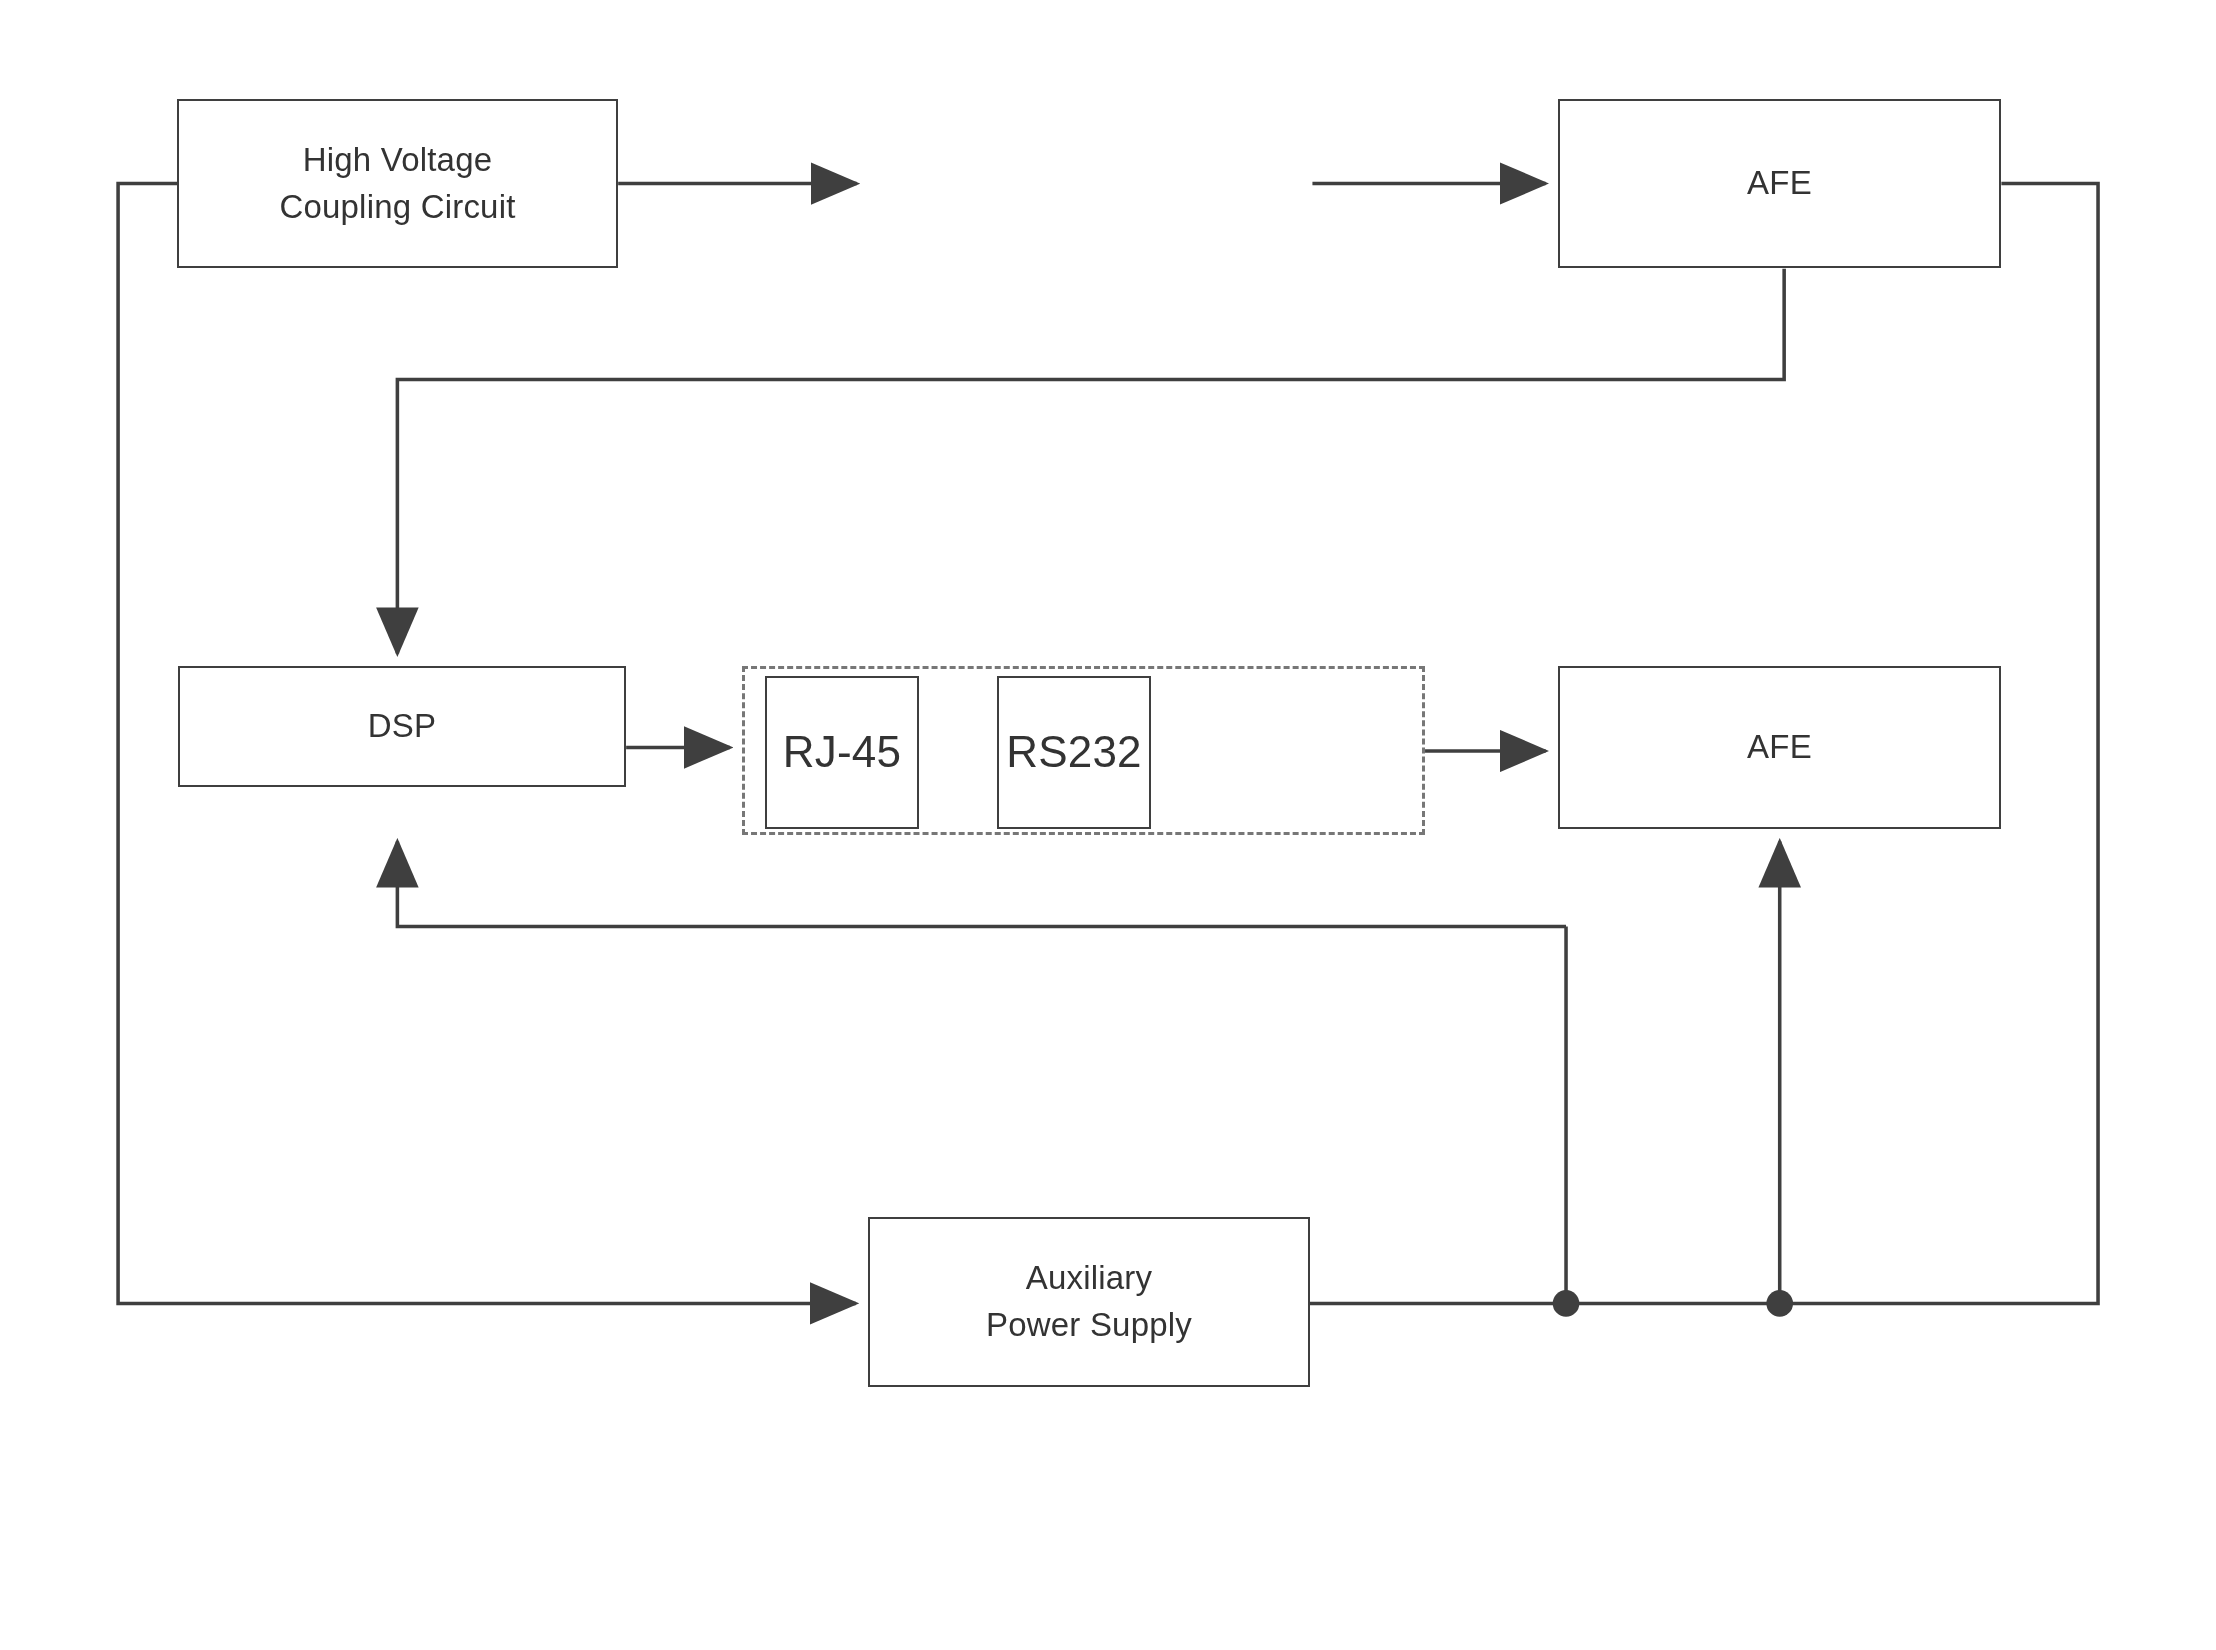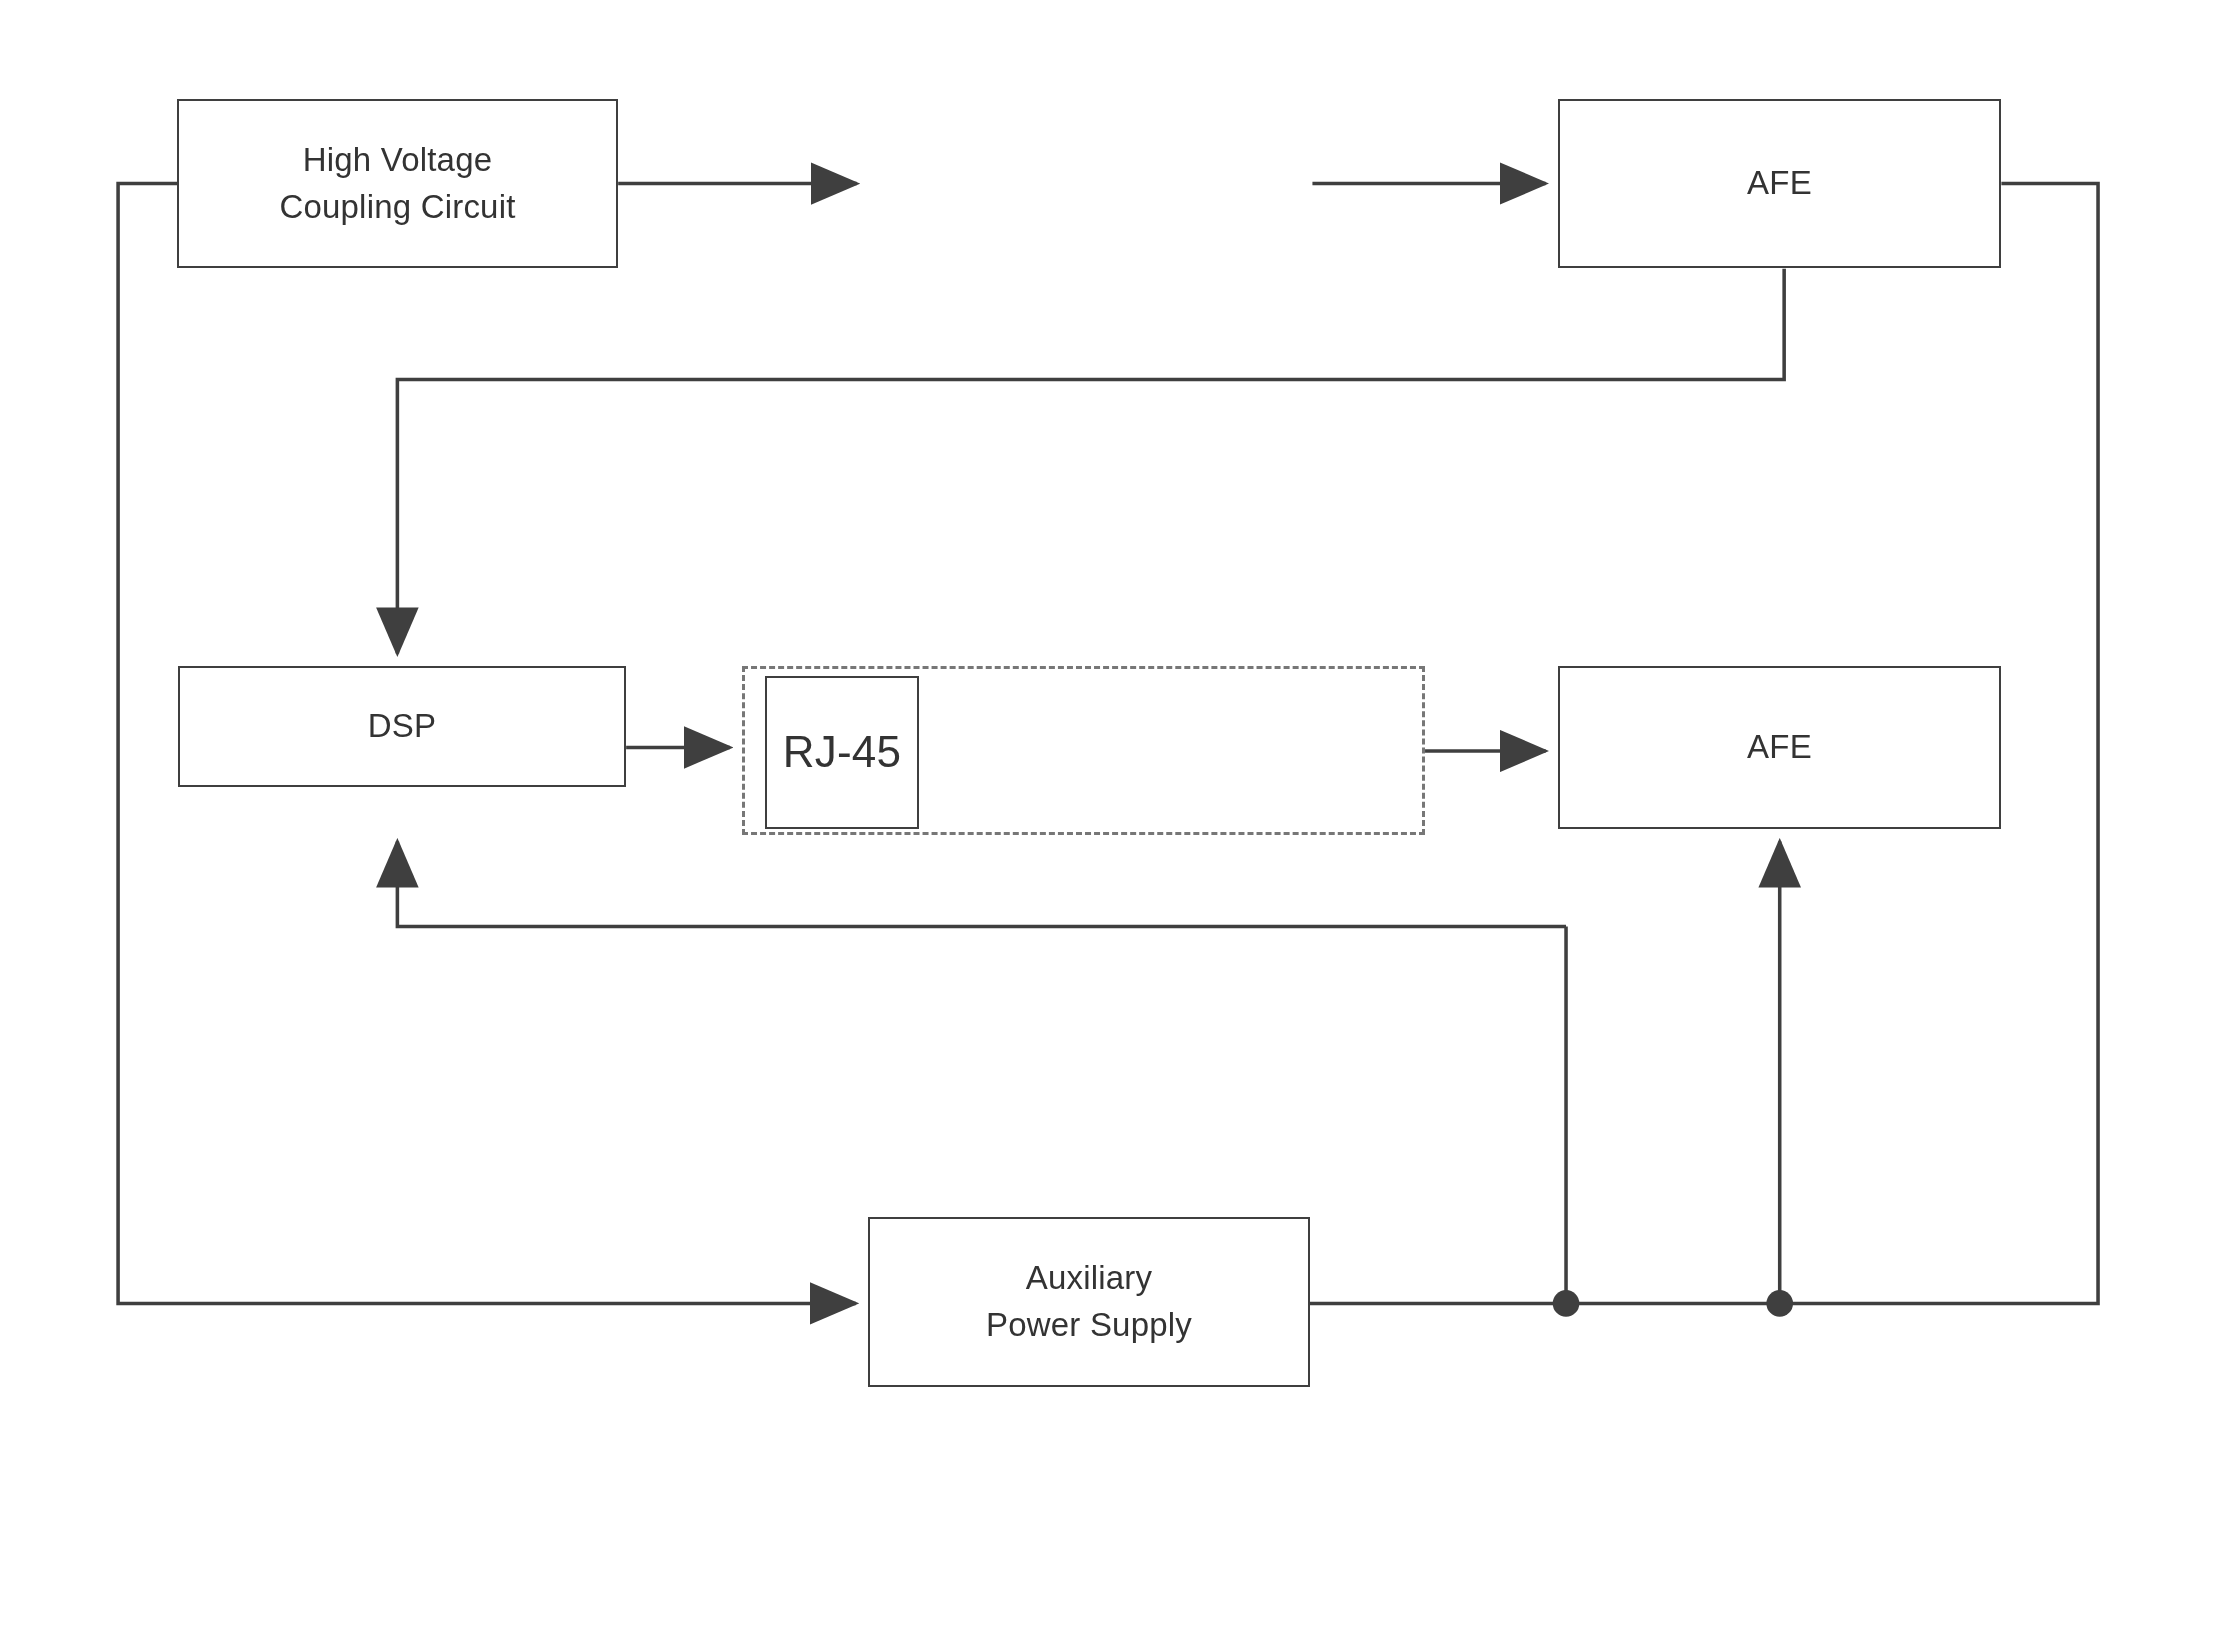--- a/index.html
+++ b/index.html
@@ -103,20 +103,23 @@
   </div>
 
   <div class="node" style="left:178px; top:666px; width:448px; height:121px;">
     <span class="lbl">DSP</span>
   </div>
 
   <div class="node port" style="left:765px; top:676px; width:154px; height:153px;">
     <span class="lbl">RJ-45</span>
   </div>
 
+  <div class="node port" style="left:997px; top:676px; width:154px; height:153px;">
+    <span class="lbl">RS232</span>
+  </div>
 
 
   <div class="node" style="left:1558px; top:666px; width:443px; height:163px;">
     <span class="lbl">AFE</span>
   </div>
 
   <div class="node" style="left:868px; top:1217px; width:442px; height:170px;text-align:center;">
     <span class="lbl">Auxiliary
 Power Supply</span>
   </div>

